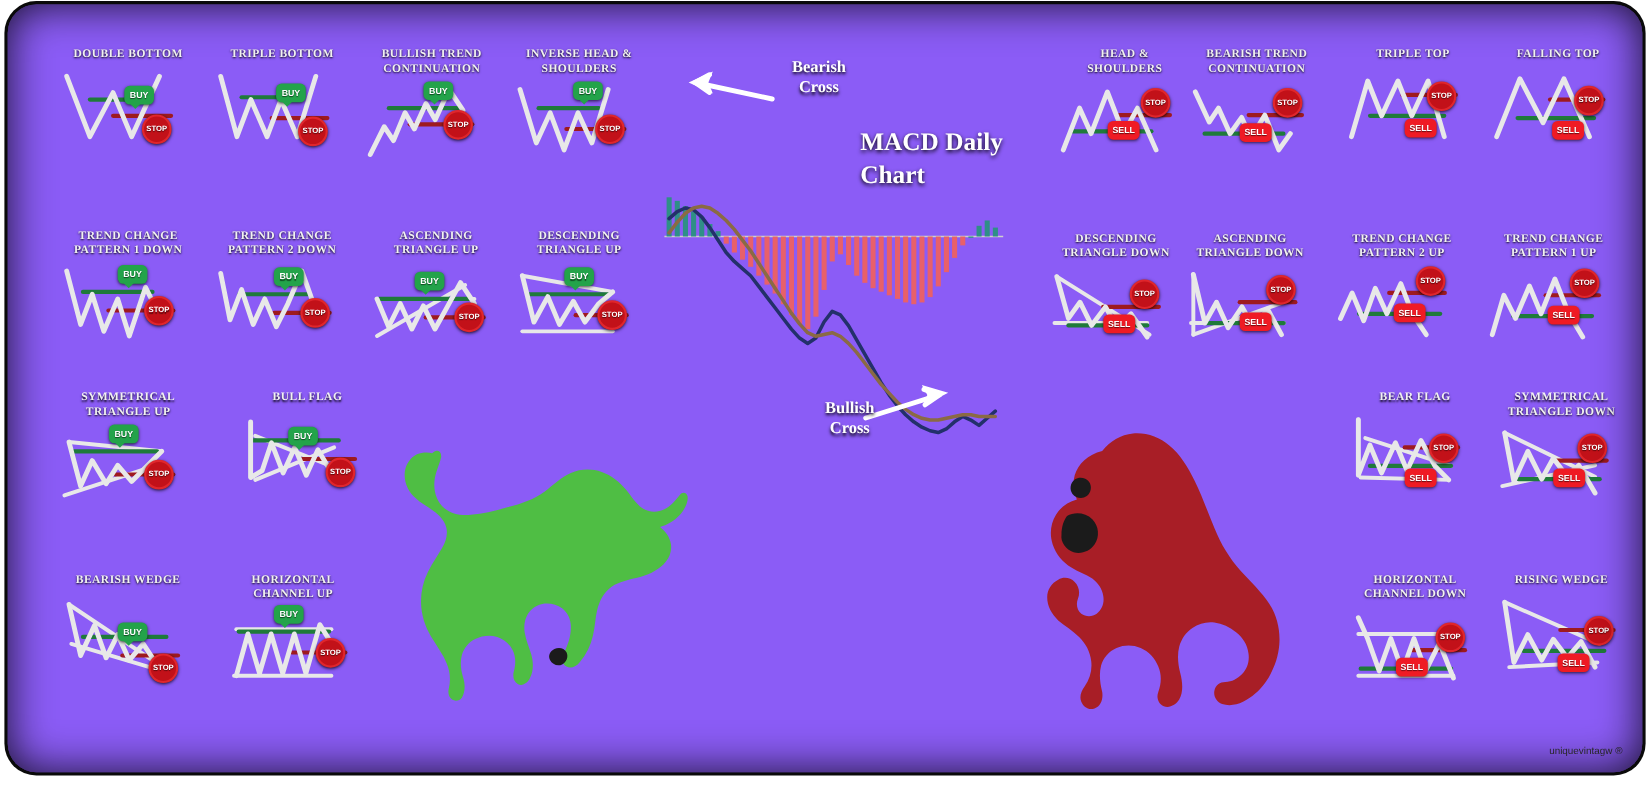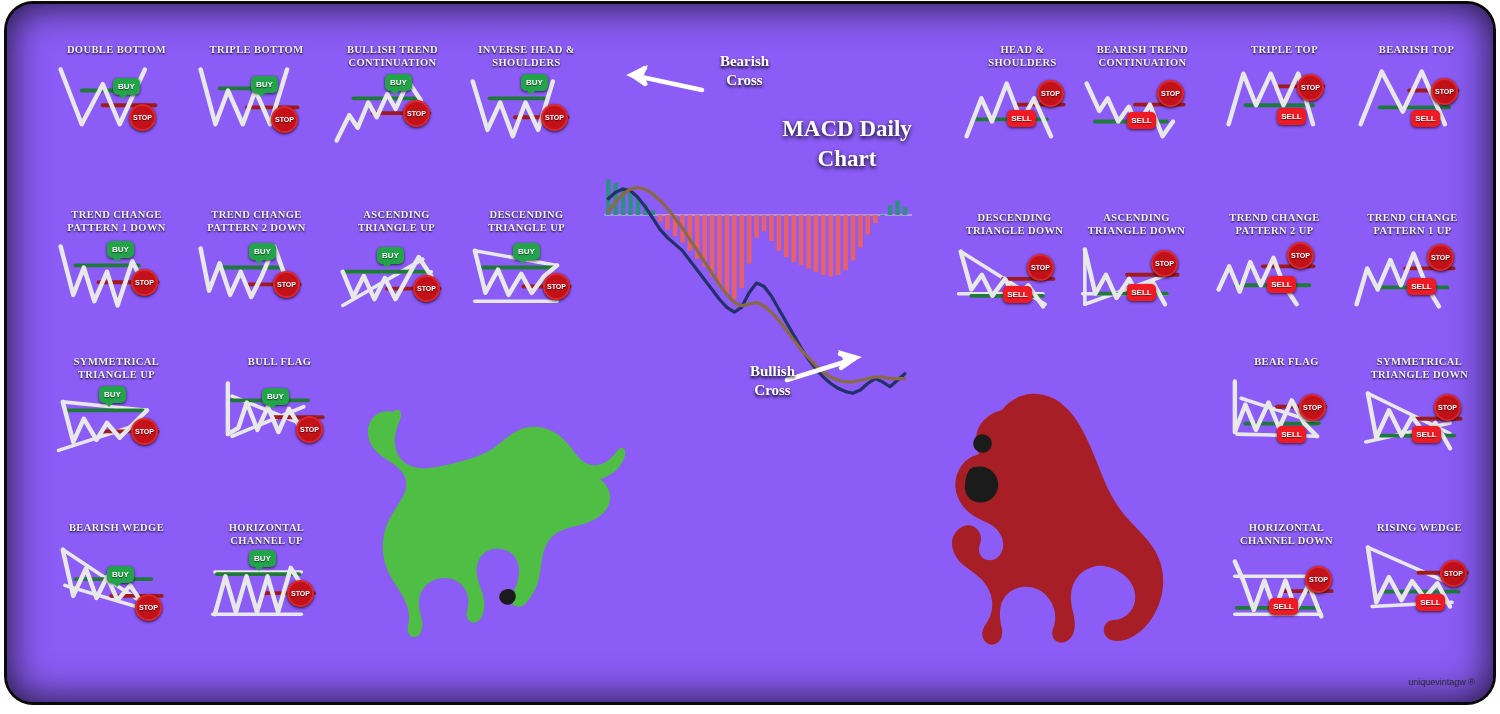--- a/index.html
+++ b/index.html
@@ -51,21 +51,21 @@
   }
   .stop{
     background:#c21119;border-radius:50%;width:23px;height:23px;font-size:7px;
     border:2px solid #e0262c;
     box-shadow:0 1px 3px rgba(0,0,0,.8);
   }
 
   
   #macd{position:absolute;left:575px;top:28px;width:350px;height:400px;}
   #macdtext{
-    position:absolute;left:775px;top:110px;width:130px;text-align:center;
+    position:absolute;left:775px;top:110px;width:130px;
     color:#fff;font-family:"Liberation Serif",serif;font-weight:bold;
     font-size:23px;line-height:30px;text-shadow:0 2px 4px #000;
   }
   .annot{
     position:absolute;color:#fff;font-family:"Liberation Serif",serif;
     font-weight:bold;font-size:15px;line-height:19px;text-align:center;
     text-shadow:0 2px 3px #000;white-space:pre-line;
   }
 
   #bull{position:absolute;left:345px;top:402px;width:275px;height:232px;}
@@ -299,21 +299,21 @@
 
        <line x1="22" y1="40" x2="86" y2="40" stroke="#1f7a3a" stroke-width="3.6" stroke-linecap="round"></line>
        <line x1="50" y1="22" x2="96" y2="22" stroke="#9e1a1f" stroke-width="3.6" stroke-linecap="round"></line>
        <path d="M6,58 L20,10 L32,40 L46,10 L58,40 L72,10 L86,58" fill="none" stroke="#e8e8e8" stroke-width="4.2" stroke-linejoin="round" stroke-linecap="round"></path>
      </svg>
         </div>
         <div class="badge sell" style="left: 60px; top: 64px;">SELL</div>
         <div class="badge stop" style="left: 80px; top: 30px;">STOP</div>
       </div>
       <div class="cell" style="left: 1342px; top: 40px; width: 135px;">
-        <div class="ttl">BEARISH TOP</div>
+        <div class="ttl">FALLING TOP</div>
         <div class="diag" style="margin-top: 4px; height: 78px;">
           <svg width="135" height="78" viewBox="-4 -2 126 74">
 
        <line x1="24" y1="42" x2="90" y2="42" stroke="#1f7a3a" stroke-width="3.6" stroke-linecap="round"></line>
        <line x1="52" y1="26" x2="98" y2="26" stroke="#9e1a1f" stroke-width="3.6" stroke-linecap="round"></line>
        <path d="M6,58 L26,8 L46,46 L64,8 L86,58" fill="none" stroke="#e8e8e8" stroke-width="4.2" stroke-linejoin="round" stroke-linecap="round"></path>
      </svg>
         </div>
         <div class="badge sell" style="left: 62px; top: 66px;">SELL</div>
         <div class="badge stop" style="left: 82px; top: 34px;">STOP</div>

